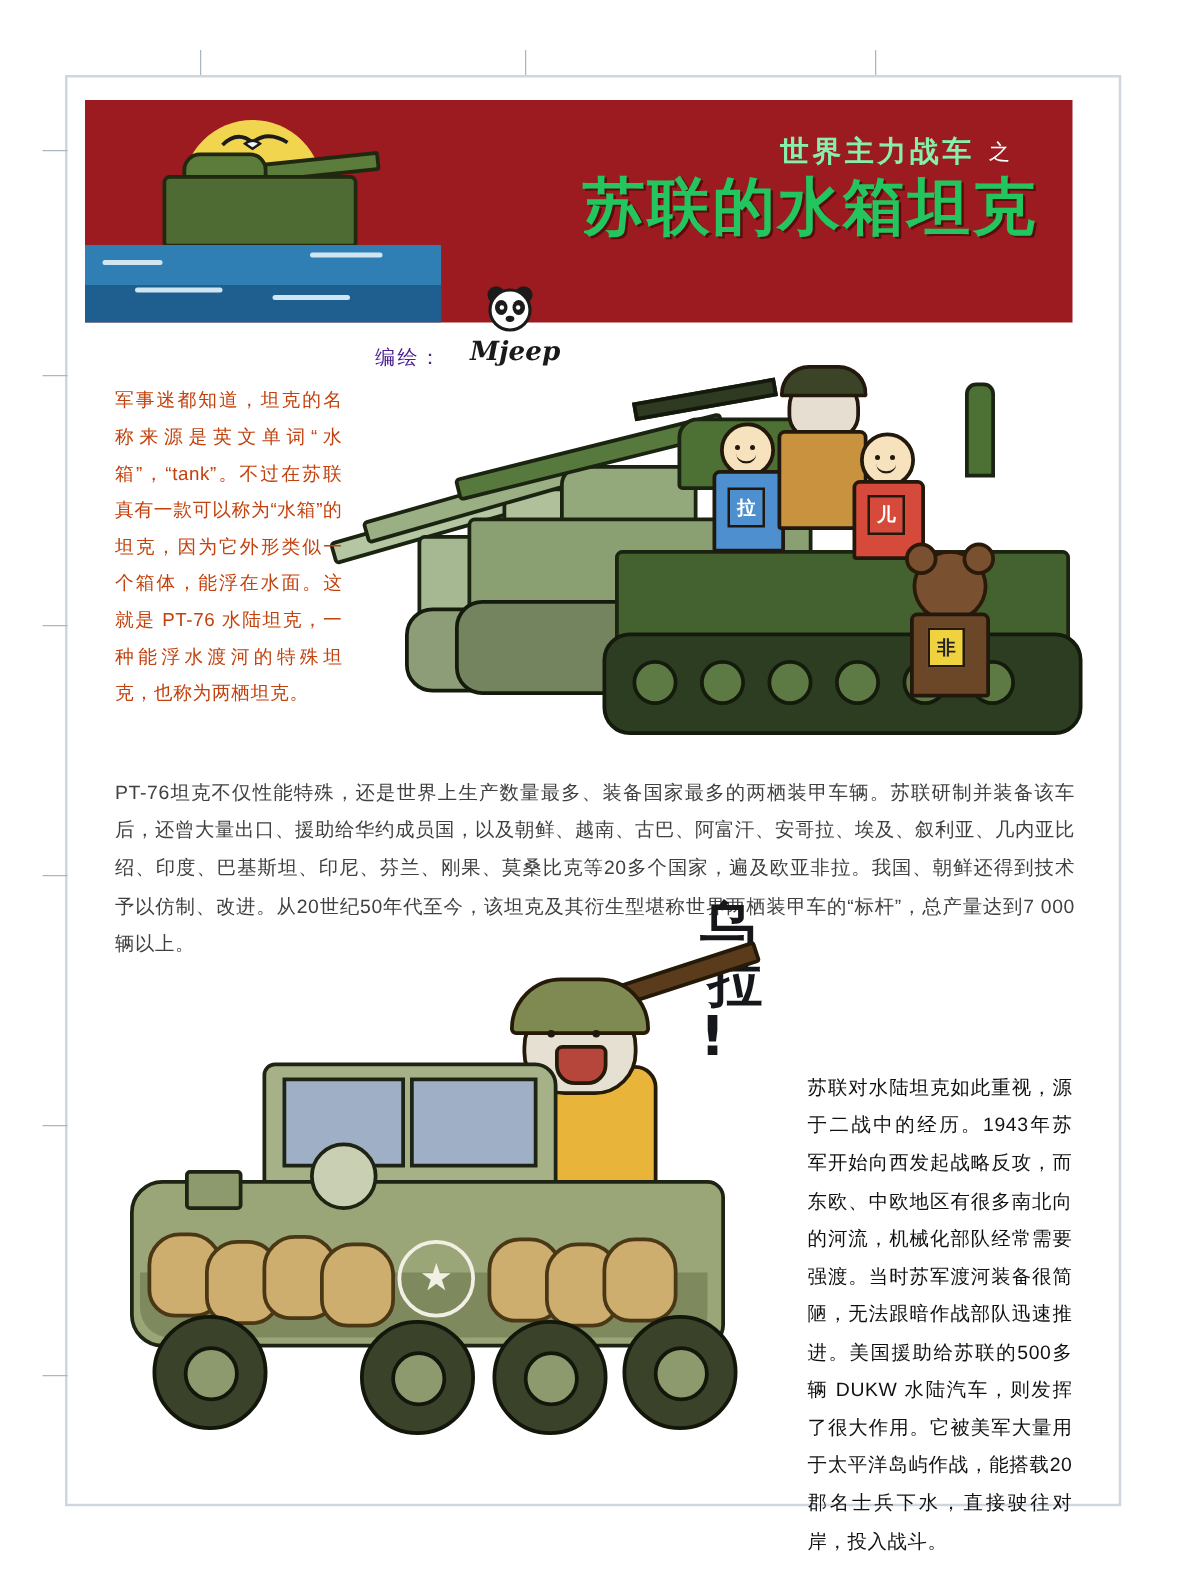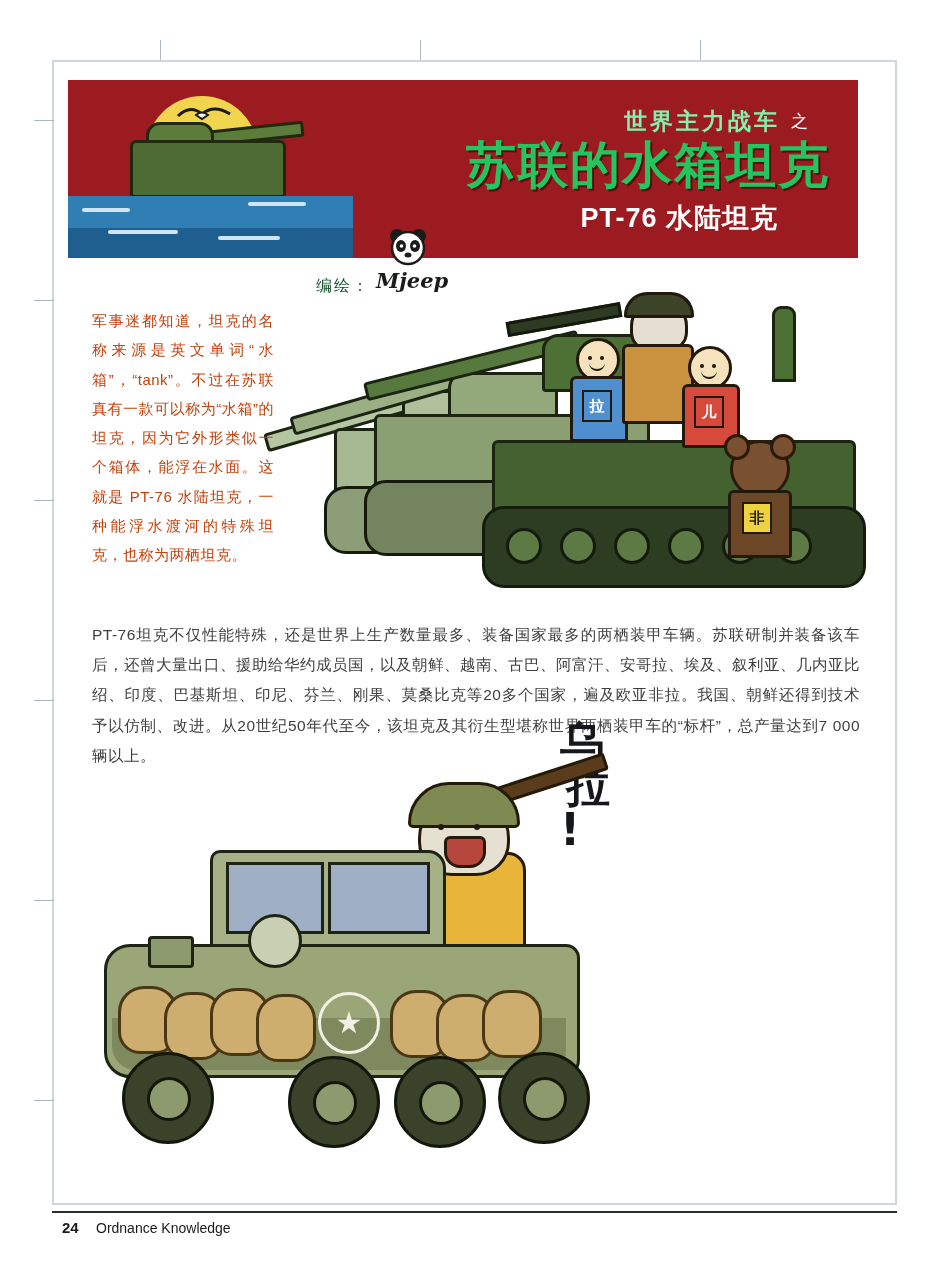--- a/index.html
+++ b/index.html
@@ -180,24 +180,24 @@
   
   .credit {
     position: absolute;
     left: 300px;
     top: 262px;
     width: 180px;
     height: 44px;
   }
   .credit-label {
     position: absolute;
-    left: 16px;
+    left: 0;
     top: 14px;
     font-size: 16px;
-    color: #14532d;
+    color: #4c1d95;
     letter-spacing: 2px;
   }
   .credit-sign {
     position: absolute;
     left: 76px;
     top: 6px;
     font-size: 21px;
     font-style: italic;
     font-weight: bold;
     color: #1a1a1a;
@@ -512,21 +512,20 @@
       <div class="wave" style="left:14px; bottom:46px; width:48px;"></div>
       <div class="wave" style="left:180px; bottom:52px; width:58px;"></div>
       <div class="wave" style="left:40px; bottom:24px; width:70px;"></div>
       <div class="wave" style="left:150px; bottom:18px; width:62px;"></div>
     </div>
 
     <div class="banner-text">
       <div class="banner-line1">世界主力战车</div>
       <div class="banner-zhi">之</div>
       <div class="banner-title">苏联的水箱坦克</div>
-      <div class="banner-sub">PT-76 水陆坦克</div>
     </div>
   </div>
 
   <div class="credit">
     <div class="panda">
       <svg width="44" height="42" viewBox="0 0 44 42">
         <circle cx="11" cy="10" r="7" fill="#1b1b1b"></circle>
         <circle cx="33" cy="10" r="7" fill="#1b1b1b"></circle>
         <circle cx="22" cy="22" r="16" fill="#ffffff" stroke="#1b1b1b" stroke-width="2.5"></circle>
         <ellipse cx="15" cy="20" rx="5" ry="6" fill="#1b1b1b"></ellipse>
@@ -599,20 +598,21 @@
       <div class="char-badge badge-yellow" style="left:20px; top:62px;">非</div>
     </div>
 
     <div style="position:absolute; left:502px; top:16px; width:18px; height:70px; background:#4d7035; border:3px solid #1b2410; border-radius:9px 9px 0 0;"></div>
   </div>
 
   <div class="col-left">军事迷都知道，坦克的名称来源是英文单词“水箱”，“tank”。不过在苏联真有一款可以称为“水箱”的坦克，因为它外形类似一个箱体，能浮在水面。这就是 PT-76 水陆坦克，一种能浮水渡河的特殊坦克，也称为两栖坦克。</div>
 
   <div class="para-wide">PT-76坦克不仅性能特殊，还是世界上生产数量最多、装备国家最多的两栖装甲车辆。苏联研制并装备该车后，还曾大量出口、援助给华约成员国，以及朝鲜、越南、古巴、阿富汗、安哥拉、埃及、叙利亚、几内亚比绍、印度、巴基斯坦、印尼、芬兰、刚果、莫桑比克等20多个国家，遍及欧亚非拉。我国、朝鲜还得到技术予以仿制、改进。从20世纪50年代至今，该坦克及其衍生型堪称世界两栖装甲车的“标杆”，总产量达到7 000辆以上。</div>
 
+  <div class="col-right-2">苏联对水陆坦克如此重视，源于二战中的经历。1943年苏军开始向西发起战略反攻，而东欧、中欧地区有很多南北向的河流，机械化部队经常需要强渡。当时苏军渡河装备很简陋，无法跟暗作战部队迅速推进。美国援助给苏联的500多辆 DUKW 水陆汽车，则发挥了很大作用。它被美军大量用于太平洋岛屿作战，能搭载20郡名士兵下水，直接驶往对岸，投入战斗。</div>
 
   <div class="illus-dukw">
 
     <div class="ura">
       <span>乌</span>
       <span class="l2">拉</span>
       <span class="bang">!</span>
     </div>
 
     <div class="dog">
@@ -650,19 +650,14 @@
       <div class="d-wheel-inner"></div>
     </div>
     <div class="d-wheel" style="left:334px; top:356px;">
       <div class="d-wheel-inner"></div>
     </div>
     <div class="d-wheel" style="left:438px; top:352px;">
       <div class="d-wheel-inner"></div>
     </div>
   </div>
 
-  <div class="footer">
-    <div class="footer-rule"></div>
-    <div class="page-num">24</div>
-    <div class="footer-title">Ordnance Knowledge</div>
-  </div>
 
 </div>
 
 </body></html>

